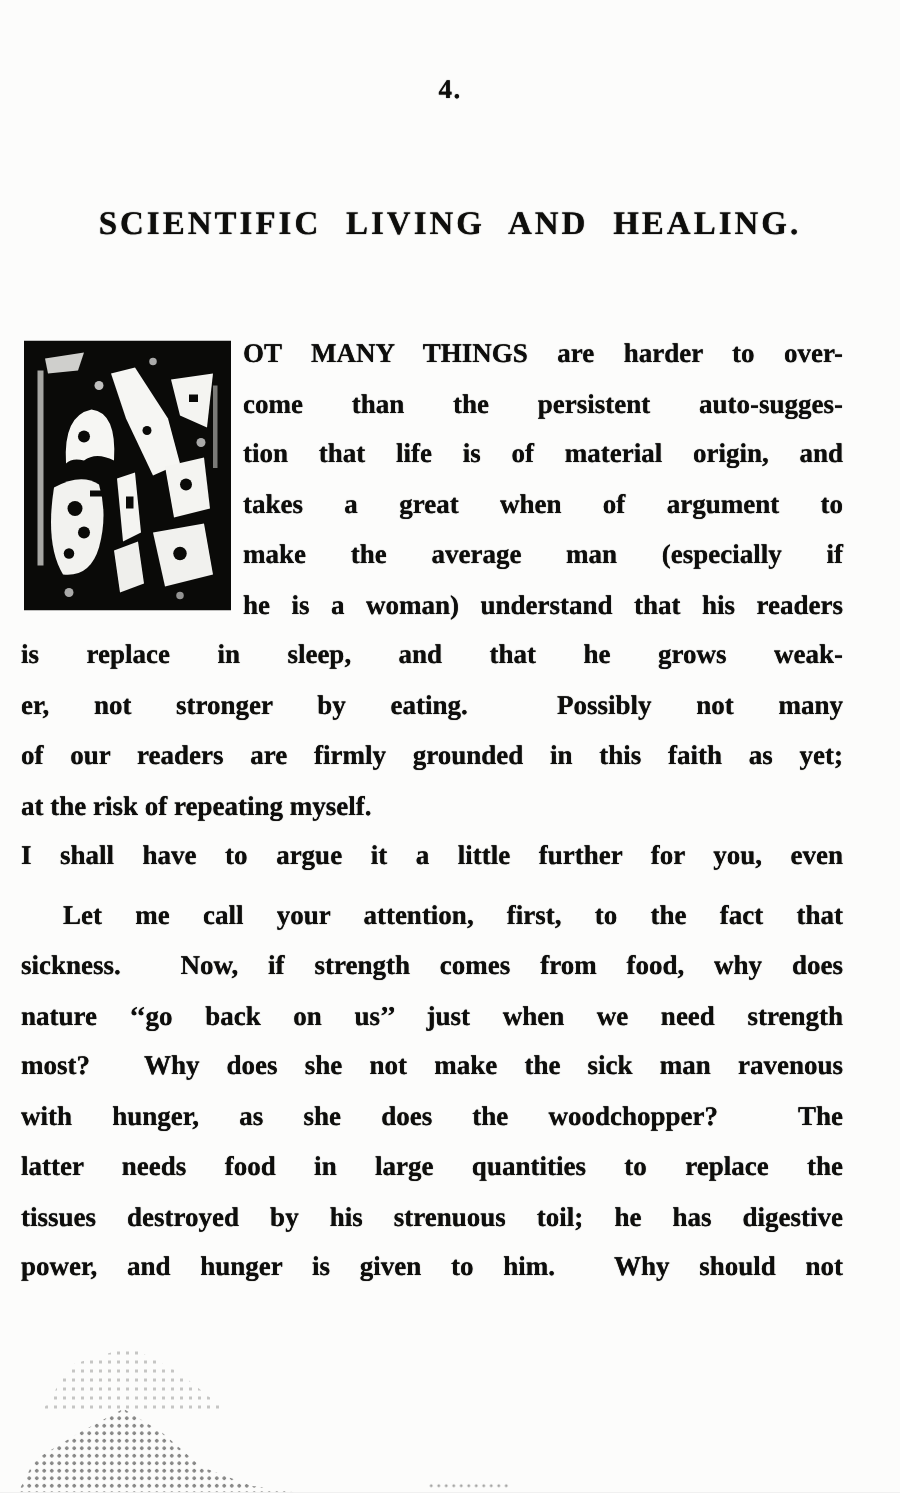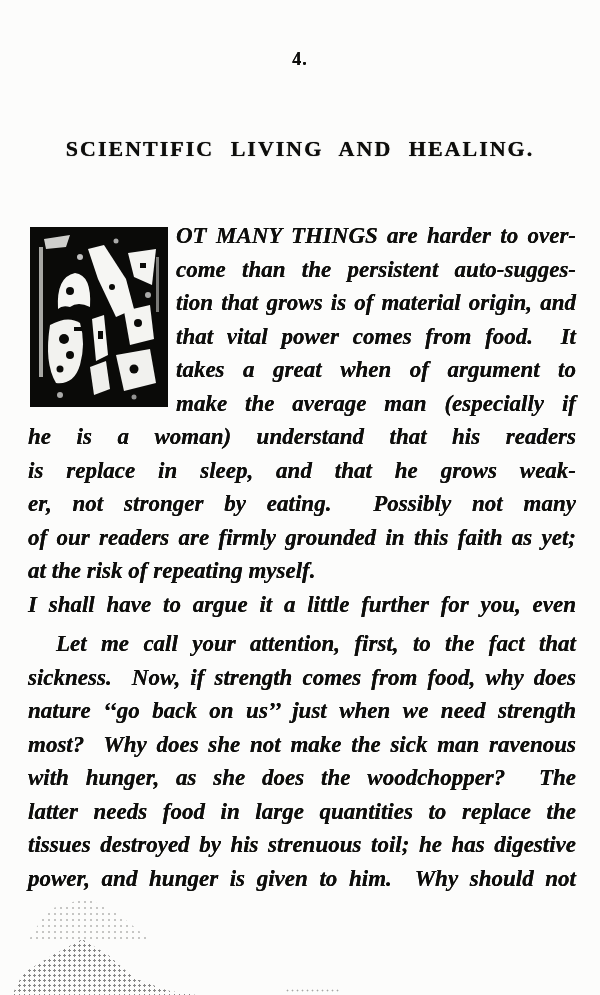--- a/index.html
+++ b/index.html
@@ -24,26 +24,25 @@
     position:absolute;top:136px;left:0;right:0;
     margin:0;
     text-align:center;
     font-size:22px;
     letter-spacing:2px;
     word-spacing:9px;
     text-shadow:0 0 .7px currentColor;
     white-space:nowrap;
   }
   .body-text{
-    position:absolute;top:219px;left:28px;
+    position:absolute;top:219px;left:14px;
     width:548px;
-    font-size:23px;
+    font-size:18px;
     line-height:33.5px;
     text-shadow:0 0 .55px currentColor;
-    font-style:italic;
   }
   .dropcap{
     float:left;
     width:138px;height:180px;
     margin:8px 8px 12px 2px;
   }
   .dropcap svg{display:block;width:100%;height:100%;}
   .para{margin:0;}
   .para2{margin-top:6px;}
   .ln{
@@ -128,22 +127,21 @@
         <circle cx="82" cy="60" r="3" fill="#0a0a08"></circle>
         <rect x="44" y="100" width="8" height="4" fill="#0a0a08"></rect>
         <rect x="68" y="104" width="5" height="8" fill="#0a0a08"></rect>
         <rect x="110" y="36" width="6" height="5" fill="#0a0a08"></rect>
       </svg>
     </div>
 
     <p class="para">
       <span class="ln">OT MANY THINGS are harder to over-</span>
       <span class="ln">come than the persistent auto-sugges-</span>
-      <span class="ln">tion that grows is of material origin, and</span>
-      <span class="ln">that vital power comes from food.&nbsp; It</span>
+      <span class="ln">tion that life is of material origin, and</span>
       <span class="ln">takes a great when of argument to</span>
       <span class="ln">make the average man (especially if</span>
       <span class="ln">he is a woman) understand that his readers</span>
       <span class="ln">is replace in sleep, and that he grows weak-</span>
       <span class="ln">er, not stronger by eating.&nbsp; Possibly not many</span>
       <span class="ln">of our readers are firmly grounded in this faith as yet;</span>
       <span class="ln end">at the risk of repeating myself.</span>
       <span class="ln">I shall have to argue it a little further for you, even</span>
     </p>
 

